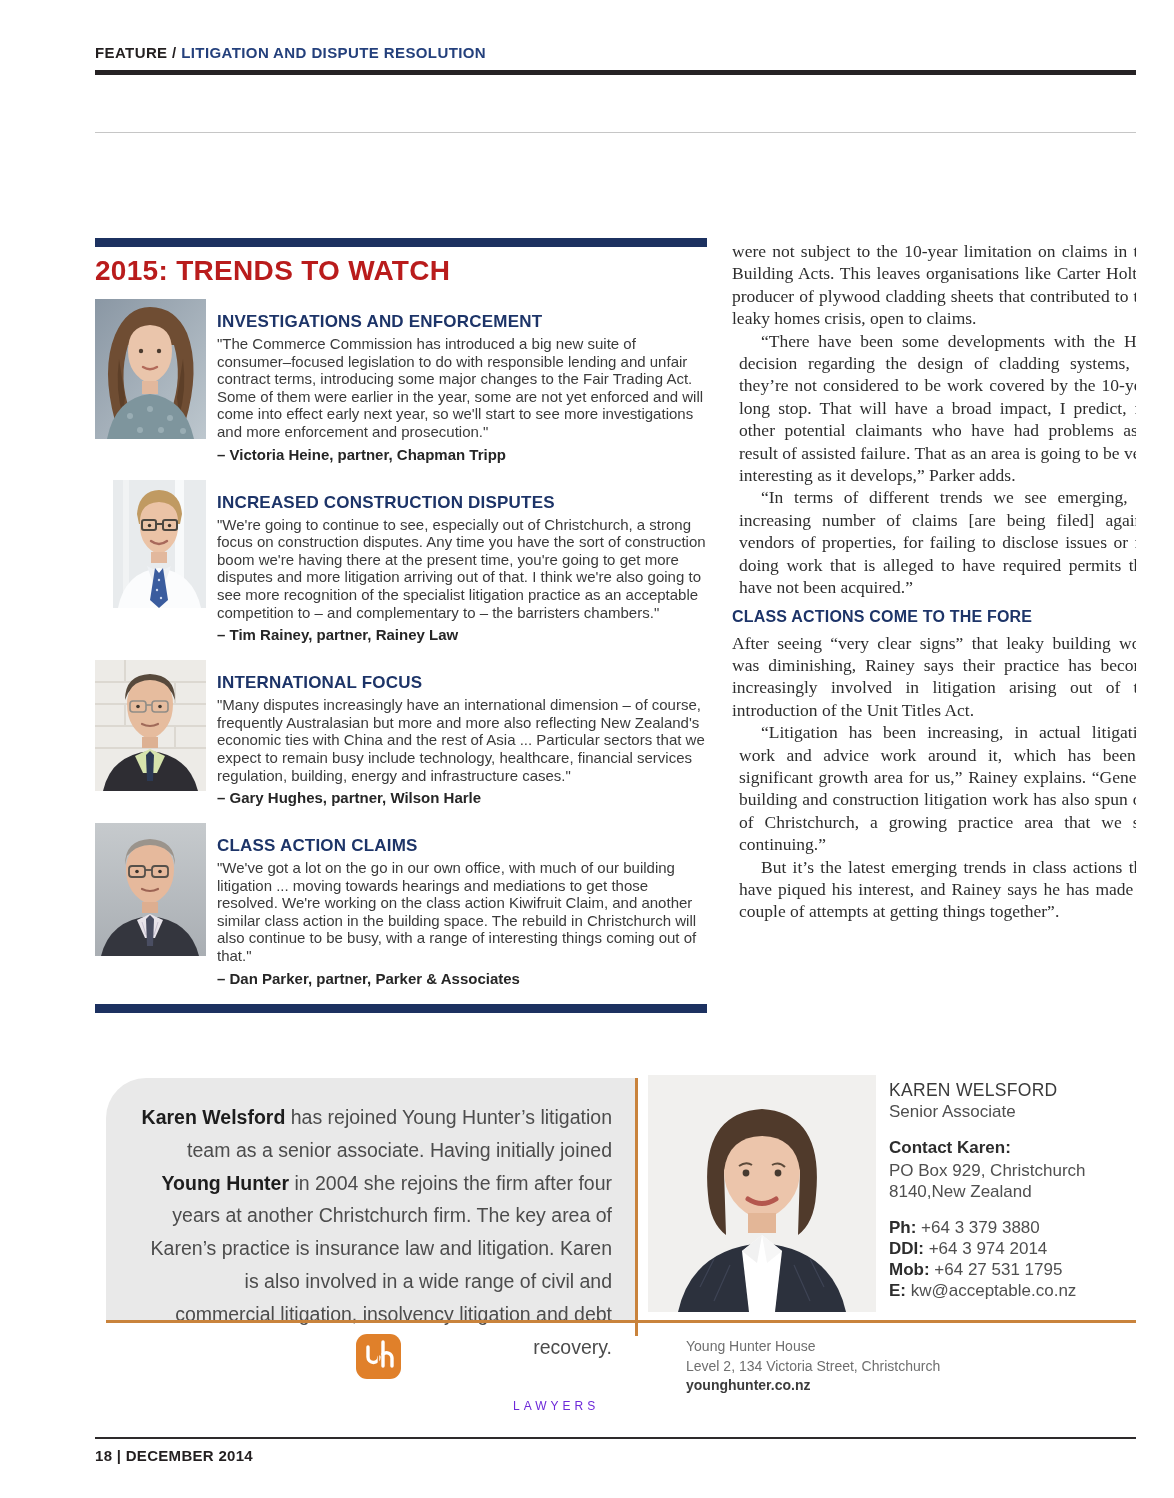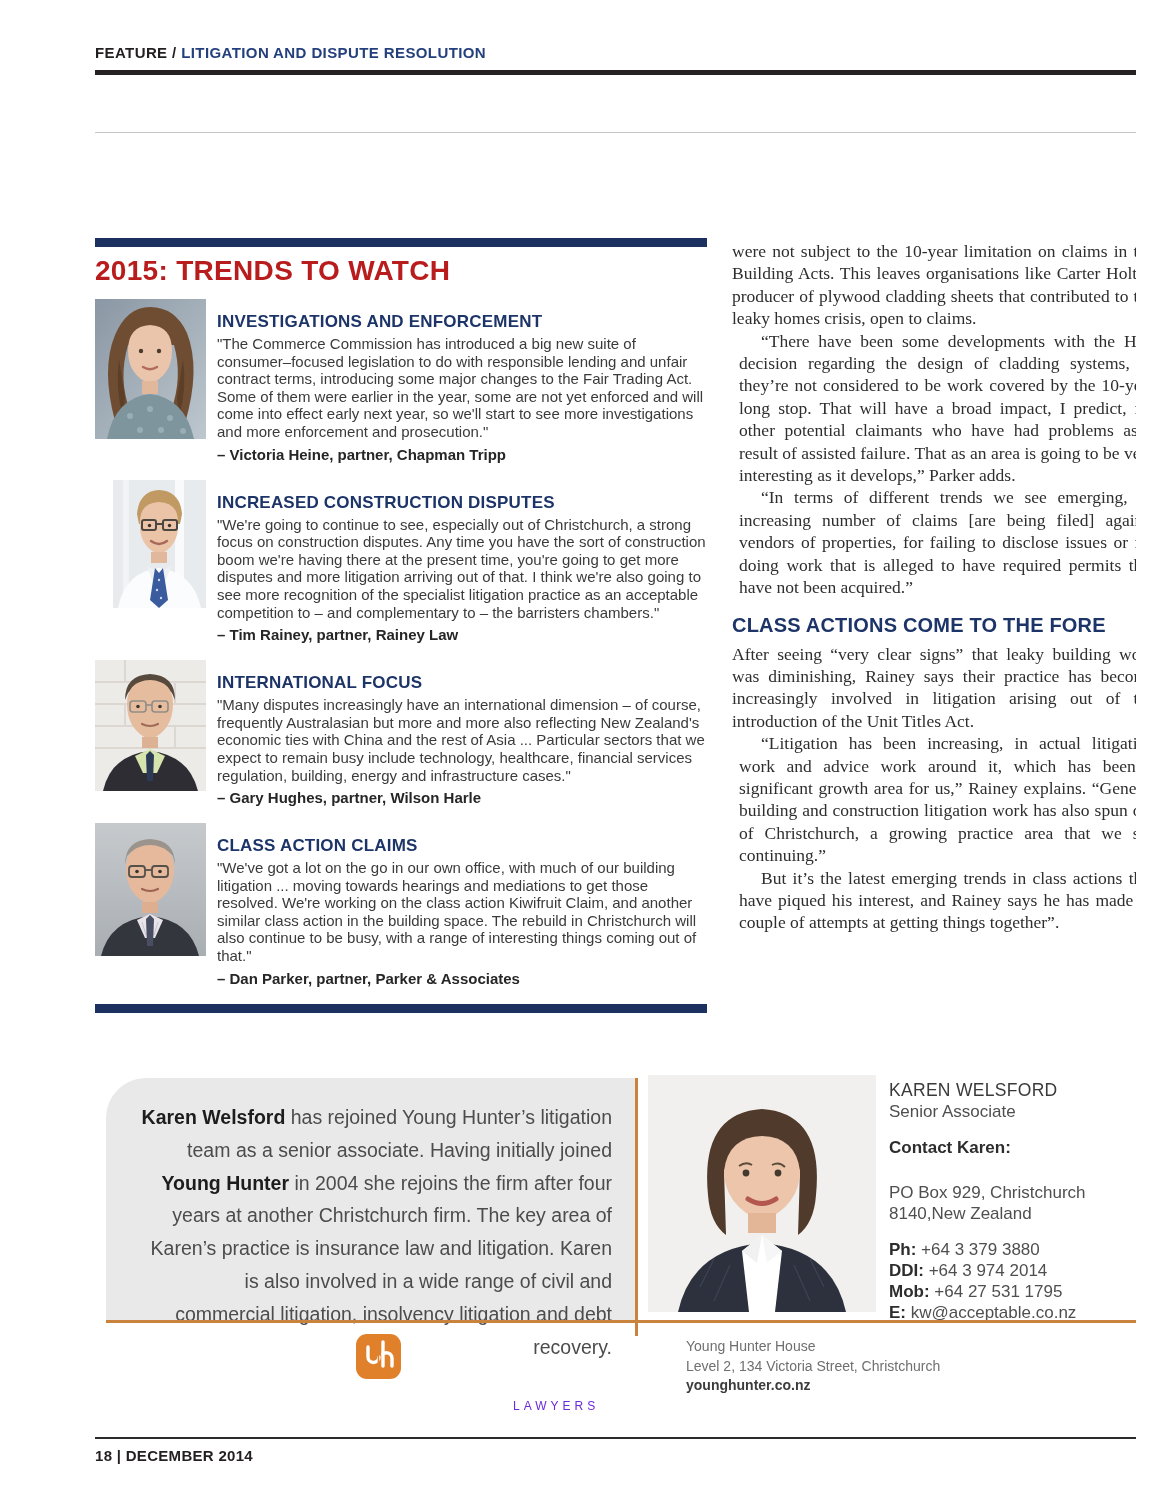--- a/index.html
+++ b/index.html
@@ -22,32 +22,32 @@
   .trend h2 { font-size:17px; font-weight:700; color:#1d3468; letter-spacing:.2px; margin:13px 0 3px; }
   .trend .quote { font-size:15px; line-height:17.6px; color:#3b3b3b; margin:0 0 5px; }
   .trend .attr { font-size:15px; font-weight:700; color:#262626; }
   .bar-bottom { margin-top:5px; }
   .portrait { display:block; }
 
   
   .right-col { position:absolute; left:694px; top:240px; width:423px; }
   .right-col p { font-family:"Liberation Serif", serif; font-size:17.5px; line-height:22.4px; text-align:justify; color:#2e2e2e; }
   .right-col p.indent { text-indent:22px;margin-left:7px; }
-  .article-heading { font-family:"Liberation Sans", sans-serif; font-size:20px; font-weight:700; color:#1d3468; letter-spacing:.2px; margin:15px 0 6px; }
+  .article-heading { font-family:"Liberation Sans", sans-serif; font-size:16px; font-weight:700; color:#1d3468; letter-spacing:.2px; margin:9px 0 6px; }
 
   
   .ad-box { position:absolute; left:68px; top:1078px; width:532px; height:244px; background:#e9e9e9; border-radius:40px 0 0 0; }
   .ad-intro { position:absolute; left:34px; right:26px; top:23px; text-align:right; font-size:19.5px; line-height:32.8px; color:#4c4c4c; }
   .ad-intro b { color:#1d1d1d; }
   .ad-divider { position:absolute; left:597px; top:1078px; width:3px; height:258px; background:#c9833c; }
   .ad-photo { position:absolute; left:610px; top:1075px; width:228px; height:237px; }
   .ad-contact { position:absolute; left:851px; top:1080px; width:268px; font-size:17px; line-height:21px; color:#4f4f4f; }
   .c-name { font-size:17.5px; color:#3a3a3a; letter-spacing:.3px; }
   .c-role { margin-bottom:15px; }
-  .c-heading { font-weight:700; color:#2d2d2d; margin-bottom:24px; }
+  .c-heading { font-weight:700; color:#2d2d2d; margin-bottom:2px; }
   .c-addr { margin-bottom:15px; }
   .c-line b { color:#2d2d2d; }
   .ad-rule { position:absolute; left:68px; top:1320px; width:1038px; height:3px; background:#c9833c; }
 
   
   .logo-square { position:absolute; left:318px; top:1334px; width:45px; height:45px; background:#e0802a; border-radius:11px; }
   .wordmark { position:absolute; left:372px; top:1336px; display:flex; align-items:center; font-size:43px; font-weight:400; letter-spacing:3px; color:#5b6064; }
   .wm-bar { width:3px; height:54px; background:#5b6064; margin:0 13px; }
   .lawyers { position:absolute; left:475px; top:1399px; font-size:12px; letter-spacing:4px; color:#6d28d9; }
   .firm-addr { position:absolute; left:648px; top:1337px; font-size:14px; line-height:19.5px; color:#6f6f6f; }

